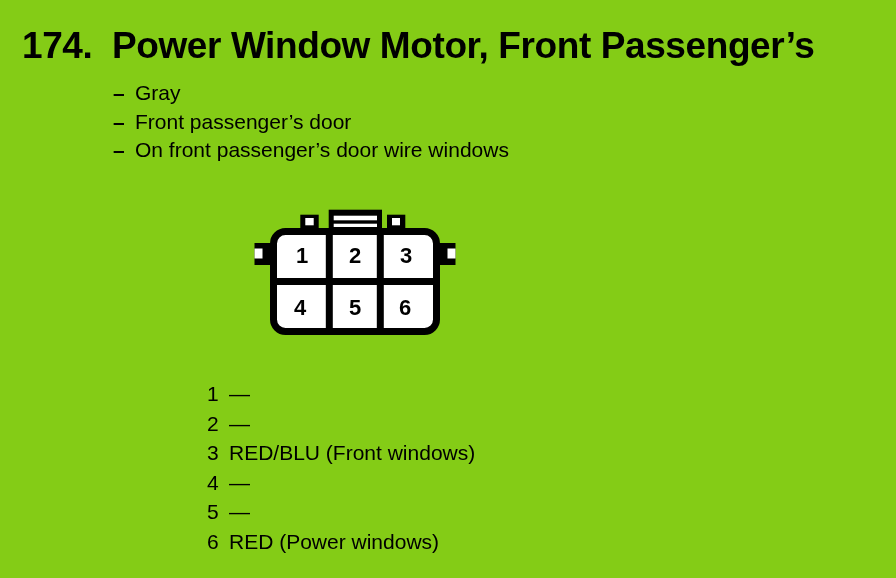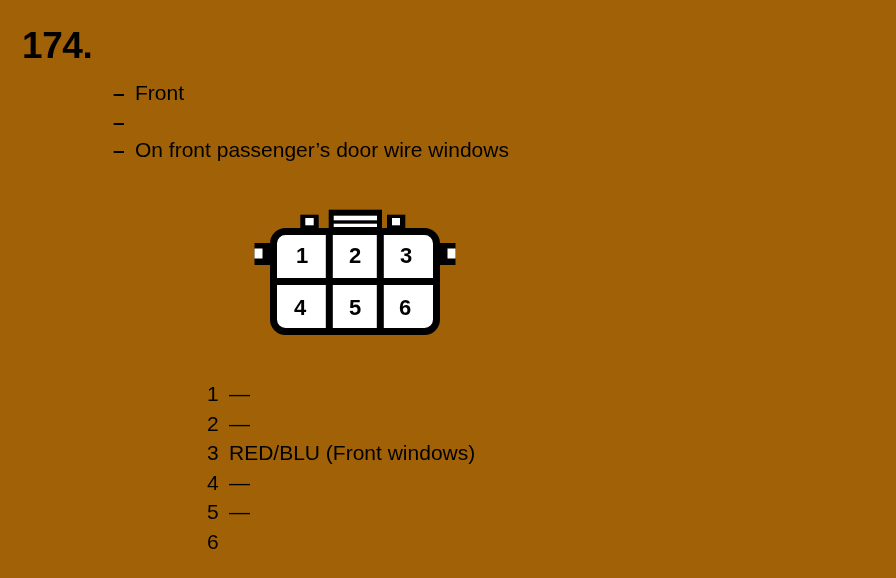--- a/index.html
+++ b/index.html
@@ -1,20 +1,20 @@
 <!DOCTYPE html>
 <html><head>
 <meta charset="utf-8">
 <style>
   html, body { margin: 0; padding: 0; background: #ffffff; }
   .page {
     position: relative;
     width: 896px;
     height: 578px;
-    background: #a16207;
+    background: #84cc16;
     color: #000000;
     font-family: "Liberation Sans", "DejaVu Sans", sans-serif;
     overflow: hidden;
   }
 
   
   .title-row {
     position: absolute;
     left: 22px;
     top: 24px;
@@ -67,29 +67,31 @@
   .pin-row { display: flex; white-space: nowrap; }
   .pin-num { width: 22px; flex: 0 0 auto; }
 </style>
 </head>
 <body>
 
 <div class="page">
 
   <div class="title-row">
     <span class="title-num">174.</span>
+    <span>Power Window Motor, Front Passenger’s</span>
   </div>
 
   <div class="details">
     <div class="detail-line">
       <span class="detail-dash">–</span>
-      <span>Front</span>
+      <span>Gray</span>
     </div>
     <div class="detail-line">
       <span class="detail-dash">–</span>
+      <span>Front passenger’s door</span>
     </div>
     <div class="detail-line">
       <span class="detail-dash">–</span>
       <span>On front passenger’s door wire windows</span>
     </div>
   </div>
 
   <div class="connector">
     <svg viewBox="0 0 206 135" width="206" height="135">
 
@@ -137,16 +139,17 @@
     <div class="pin-row">
       <span class="pin-num">4</span>
       <span class="pin-wire">—</span>
     </div>
     <div class="pin-row">
       <span class="pin-num">5</span>
       <span class="pin-wire">—</span>
     </div>
     <div class="pin-row">
       <span class="pin-num">6</span>
+      <span class="pin-wire">RED (Power windows)</span>
     </div>
   </div>
 
 </div>
 
 </body></html>

